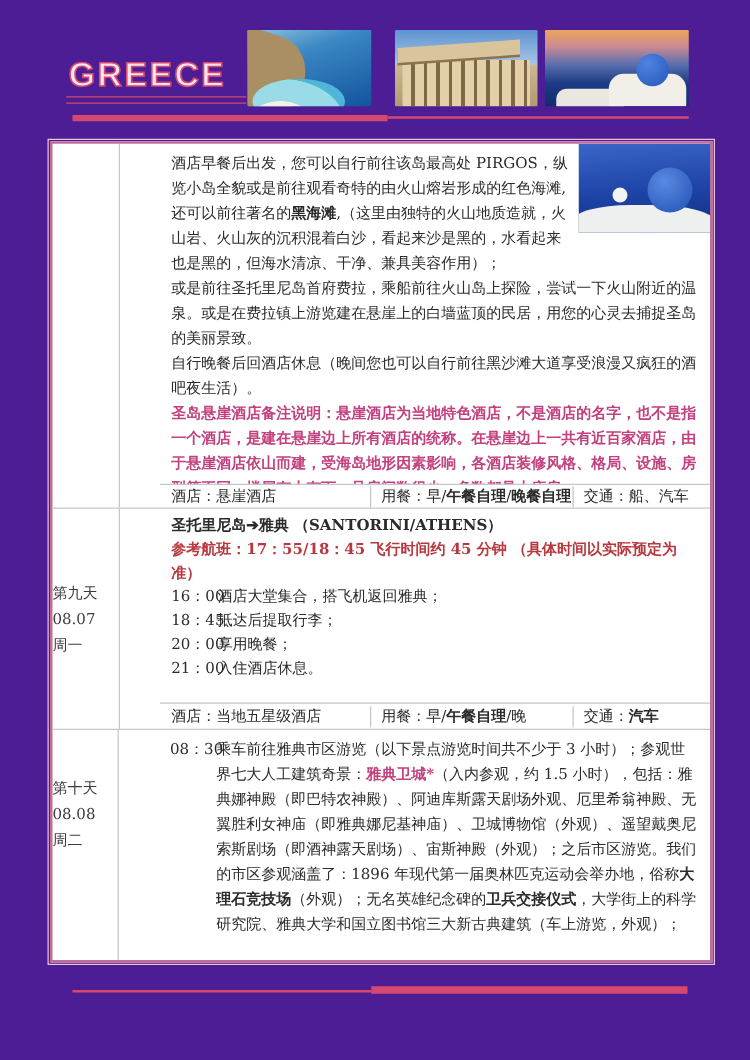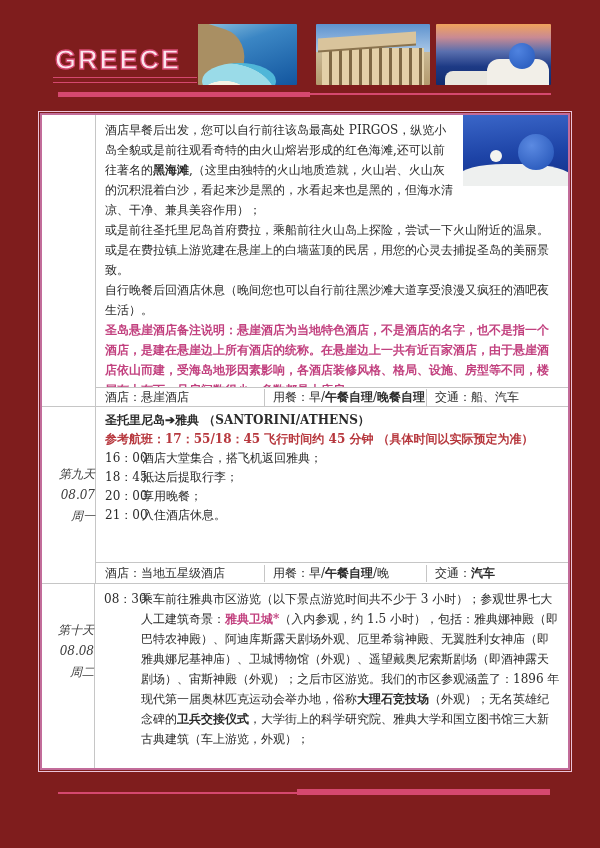--- a/index.html
+++ b/index.html
@@ -1,21 +1,21 @@
 <!DOCTYPE html>
 <html><head>
 <meta charset="utf-8">
 <style>
   html,body{margin:0;padding:0;}
   body{
     width:600px;height:848px;background:#ffffff;position:relative;
     font-family:"DejaVu Serif","Liberation Serif",serif;
     color:#2b2b2b;overflow:hidden;
   }
-  .page{position:absolute;inset:0;background:#7f1d1d;}
+  .page{position:absolute;inset:0;background:#4c1d95;}
 
   
   .logo{
     position:absolute;left:55px;top:47px;
     font-family:"Liberation Sans",sans-serif;
     font-size:27px;font-weight:700;letter-spacing:2px;line-height:1;
     color:#fbe6ee;-webkit-text-stroke:1.3px #d5486f;
   }
   .logo::after{
     content:"";position:absolute;left:-2px;right:-16px;bottom:-9px;height:4px;
@@ -43,25 +43,25 @@
     position:absolute;left:40px;top:113px;width:530px;height:657px;
     box-sizing:border-box;border:2px solid #c26c9a;outline:1px solid #ecc3d9;outline-offset:1px;
     display:flex;flex-direction:column;background:#fff;font-size:12px;
   }
   .row{display:flex;border-bottom:1px solid #c6c6c6;min-height:0;}
   .row-d8{height:291px;}
   .row-d9{height:176px;}
   .row-d10{flex:1;border-bottom:none;}
   .day-cell{
     width:53px;flex-shrink:0;border-right:1px solid #c6c6c6;
-    display:flex;flex-direction:column;align-items:flex-end;justify-content:center;
-    text-align:center;line-height:21px;color:#3c3c3c;font-style:italic;
+    display:flex;flex-direction:column;align-items:flex-start;justify-content:center;
+    text-align:center;line-height:21px;color:#3c3c3c;
   }
   .day-cell.top-align{justify-content:flex-start;padding-top:36px;box-sizing:border-box;}
-  .day-main{flex:1;display:flex;flex-direction:column;min-width:0;}
+  .day-main{flex:1;display:flex;flex-direction:column;min-width:0;margin-left:32px;}
   .content{padding:5px 8px 0 9px;line-height:20px;overflow:hidden;flex:1;position:relative;}
   .row-d9 .content{line-height:19px;padding-top:4px;}
   .content p{margin:0;}
   .meta{display:grid;grid-template-columns:168px 162px 1fr;border-top:1px solid #c6c6c6;align-items:center;height:18px;flex-shrink:0;}
   .row-d9 .meta{height:20px;}
   .meta>div{padding:0 6px 0 9px;white-space:nowrap;overflow:hidden;}
   .meta>div+div{border-left:1px solid #c6c6c6;padding-left:8px;}
 
   .photo-float{
     float:right;width:105px;height:71px;margin:-5px -8px 5px 7px;

